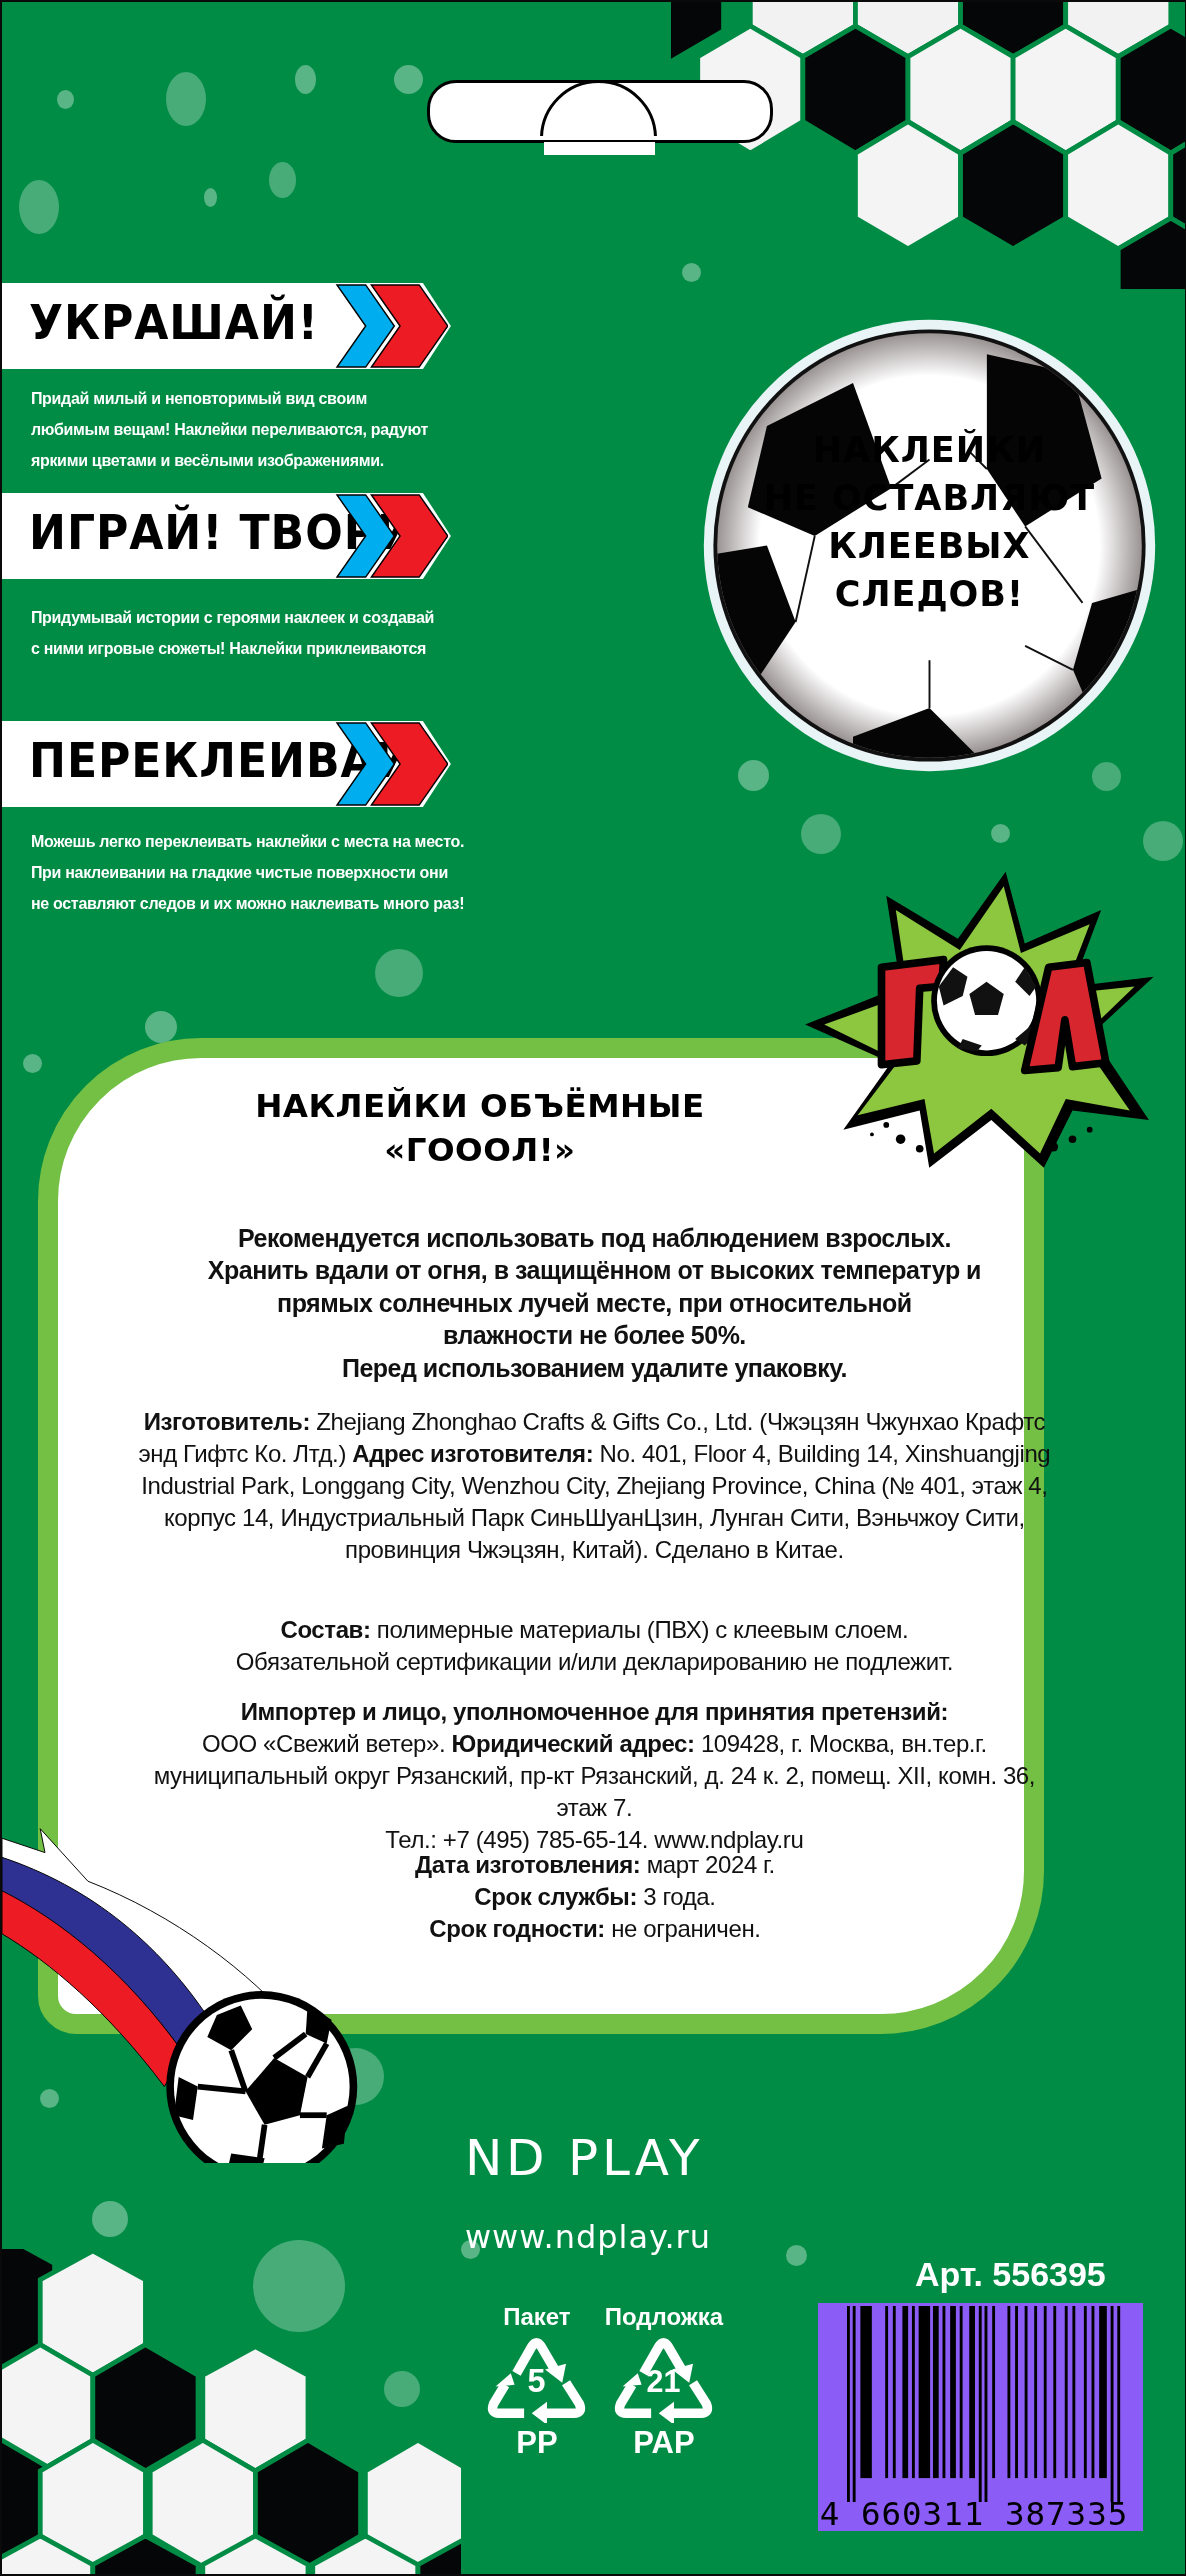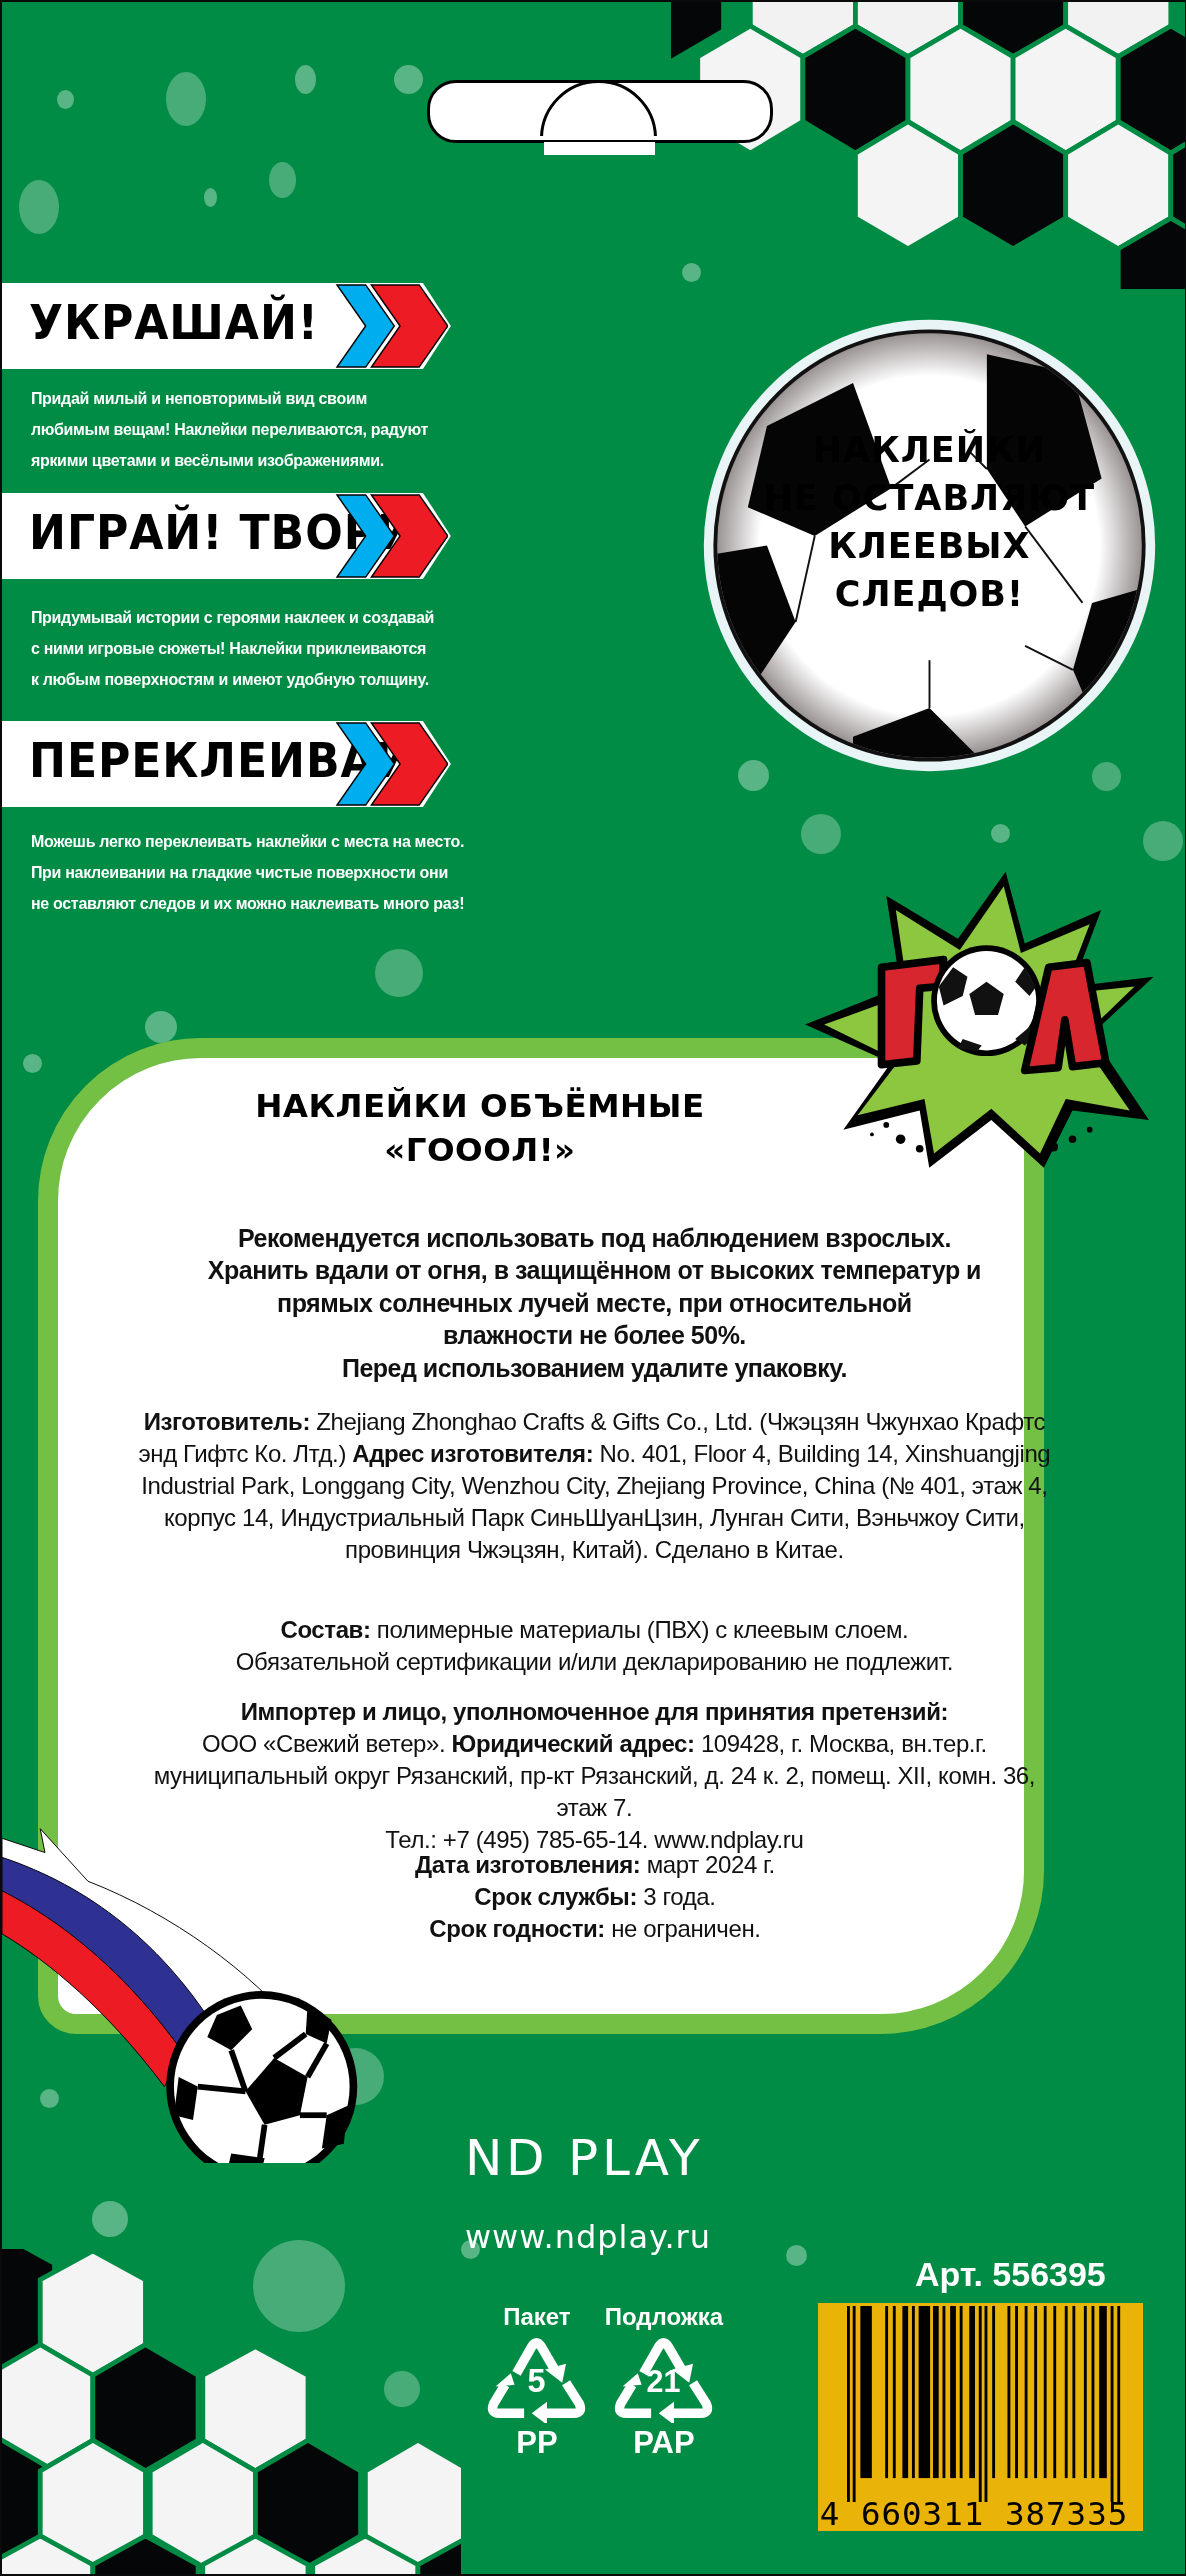--- a/index.html
+++ b/index.html
@@ -85,21 +85,21 @@
   .recycle { position: absolute; top: 2301px; width: 124px; text-align: center; color: #fff; }
   .recycle .lbl { font-weight: bold; font-size: 24px; font-family: "Liberation Sans", sans-serif; }
   .recycle .code { font-weight: bold; font-size: 31px; font-family: "Liberation Sans", sans-serif; margin-top: 1.9px; }
   .recycle svg { display: block; margin: 3.8px auto 0; }
 
   .art {
     position: absolute; left: 913px; top: 2253px; color: #fff; font-weight: bold; font-size: 34px;
     font-family: "Liberation Sans", sans-serif;
   }
   .barcode {
-    position: absolute; left: 816px; top: 2301px; width: 325px; height: 228px; background: #eab308;
+    position: absolute; left: 816px; top: 2301px; width: 325px; height: 228px; background: #8b5cf6;
   }
   .barcode-bars { position: absolute; left: 29px; top: 2.9px; width: 277px; height: 196px; }
   .barcode-digits {
     position: absolute; left: 1.9px; bottom: 0; width: 306px; font-family: "DejaVu Sans Mono", monospace;
     font-size: 32.5px; line-height: 34px; color: #000; letter-spacing: 1px; white-space: pre;
     background: transparent;
   }
 </style>
 </head>
 <body>
@@ -177,21 +177,20 @@
     <div class="banner-white"></div>
     <div class="banner-title">ИГРАЙ! ТВОРИ!</div>
     <svg class="chev" style="left:331px" width="115" height="86" viewBox="0 0 120 90">
       <polygon points="4,2 34,2 64,45 34,88 4,88 34,45" fill="#00aeef" stroke="#000" stroke-width="1.5"></polygon>
       <polygon points="40,2 90,2 120,45 90,88 40,88 70,45" fill="#ed1c24" stroke="#000" stroke-width="1.5"></polygon>
     </svg>
   </div>
   <div class="feature-text" style="top:600px">
     <div>Придумывай истории с героями наклеек и создавай</div>
     <div>с ними игровые сюжеты! Наклейки приклеиваются</div>
-    <div>к любым поверхностям и имеют удобную толщину.</div>
   </div>
 
   <div class="banner" style="top:719px">
     <div class="banner-white"></div>
     <div class="banner-title">ПЕРЕКЛЕИВАЙ!</div>
     <svg class="chev" style="left:331px" width="115" height="86" viewBox="0 0 120 90">
       <polygon points="4,2 34,2 64,45 34,88 4,88 34,45" fill="#00aeef" stroke="#000" stroke-width="1.5"></polygon>
       <polygon points="40,2 90,2 120,45 90,88 40,88 70,45" fill="#ed1c24" stroke="#000" stroke-width="1.5"></polygon>
     </svg>
   </div>

